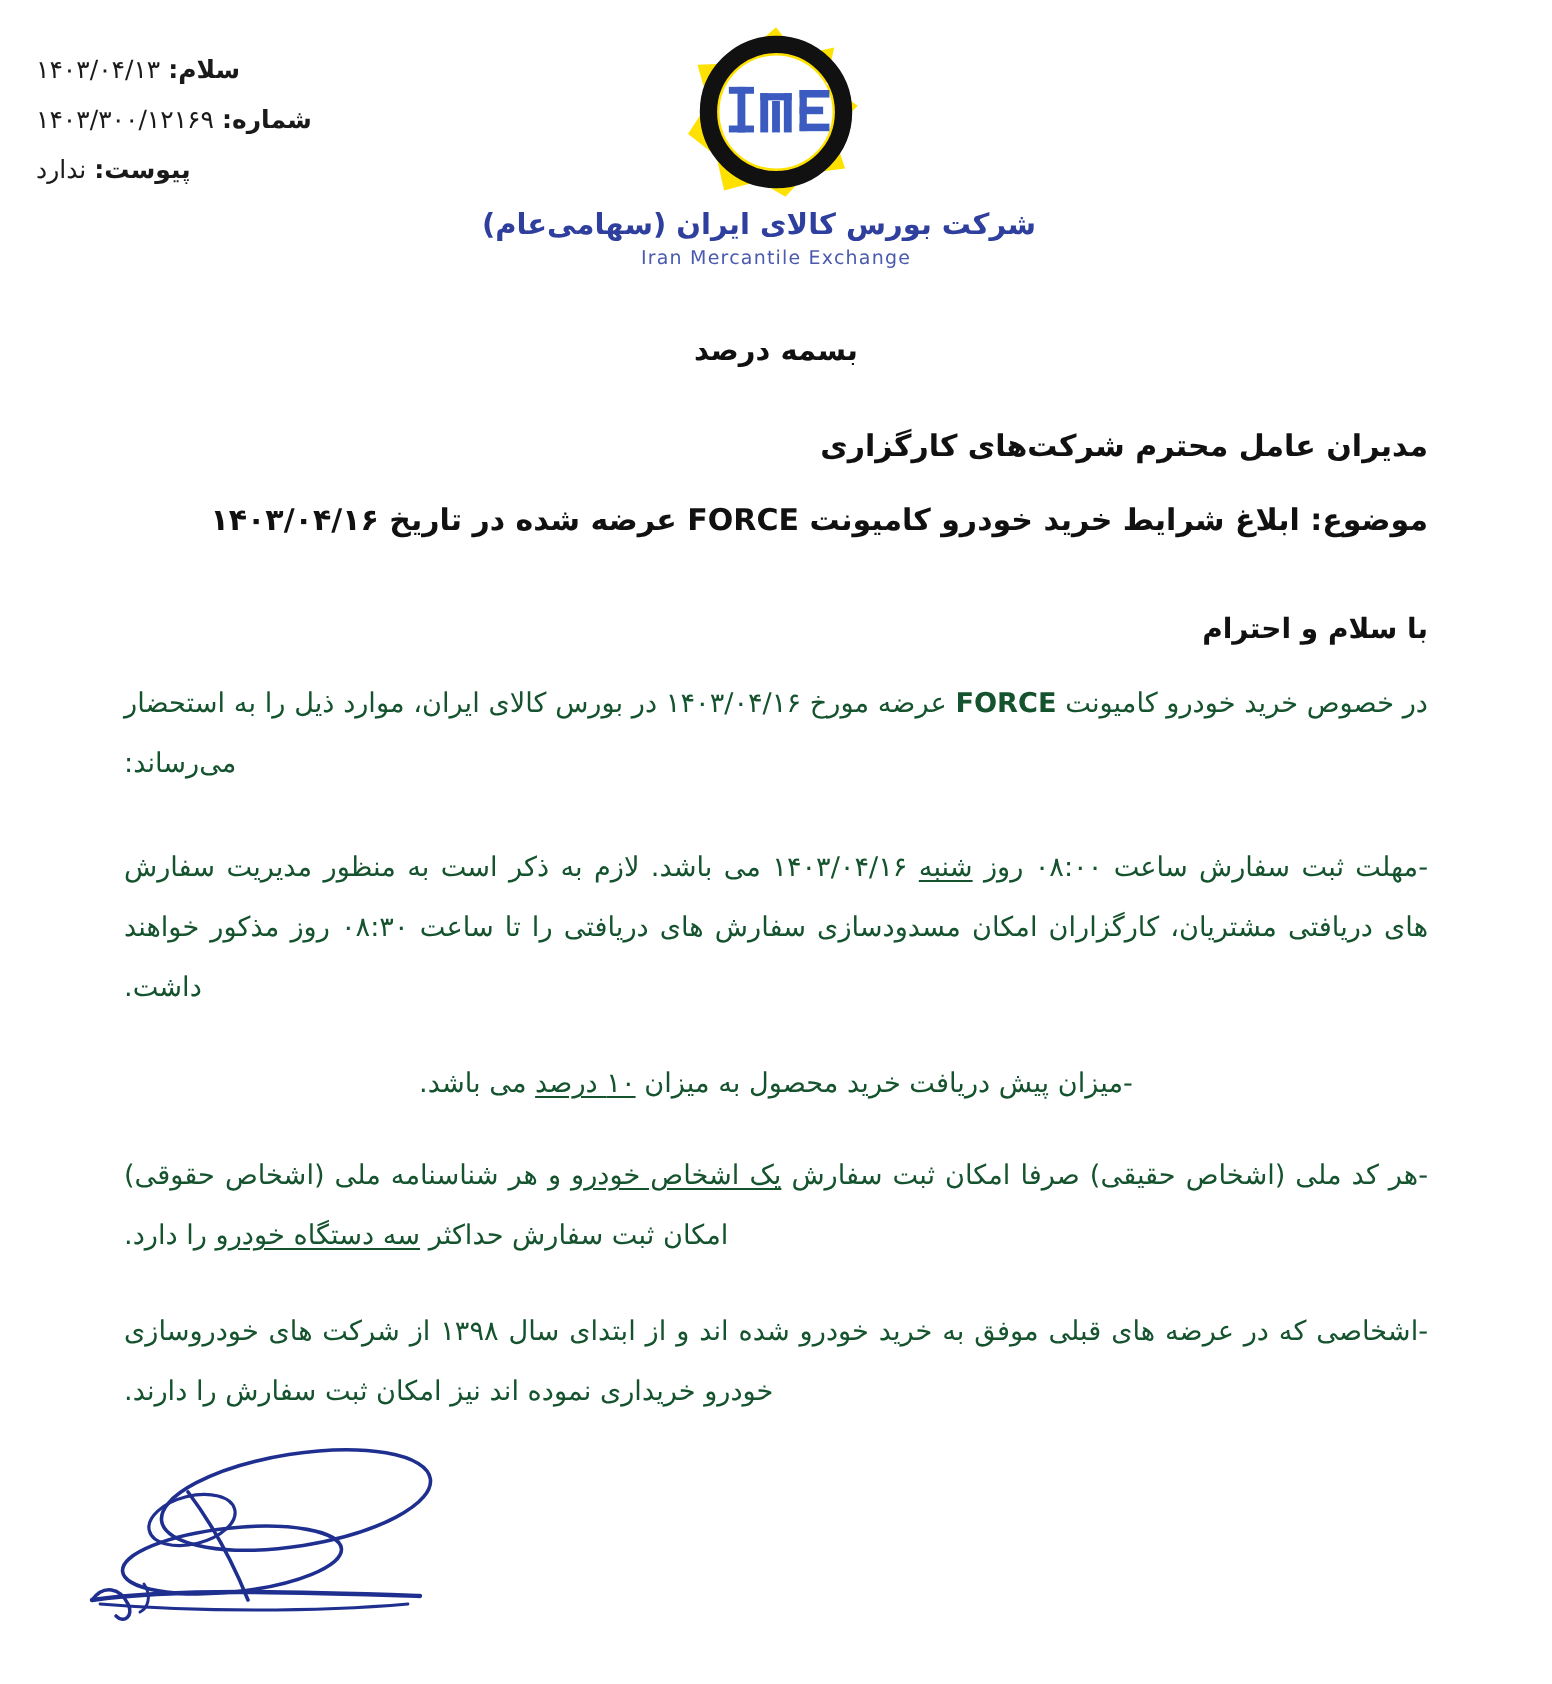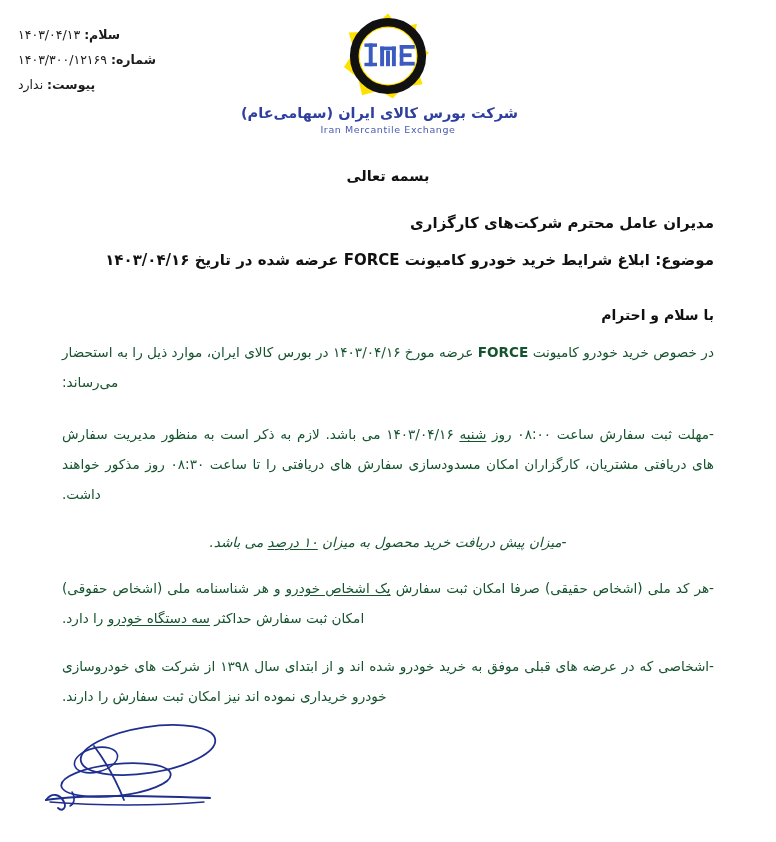--- a/index.html
+++ b/index.html
@@ -125,21 +125,20 @@
     line-height: 30px;
     text-align: justify;
     text-align-last: left;
     margin: 0 0 18px 0;
     color: #14532d;
   }
   .para.intro { margin-bottom: 22px; }
   .para.single {
     text-align: center;
     text-align-last: center;
-    font-style: italic;
   }
   .para.tight { margin-bottom: 16px; }
 
   .u { text-decoration: underline; text-underline-offset: 2px; }
 
   .latin {
     font-family: "DejaVu Sans", "Liberation Sans", sans-serif;
     font-weight: bold;
     direction: ltr;
     unicode-bidi: embed;
@@ -232,21 +231,21 @@
         </g>
       </svg>
       <div class="logo-fa">شرکت بورس کالای ایران (سهامی‌عام)</div>
       <div class="logo-en">Iran Mercantile Exchange</div>
     </div>
 
   </div>
 
   <div class="content">
 
-    <div class="basmala">بسمه تعالی</div>
+    <div class="basmala">بسمه درصد</div>
 
     <div class="addressee">مدیران عامل محترم شرکت‌های کارگزاری</div>
 
     <div class="subject">
       <span>موضوع:</span>
       <span>ابلاغ شرایط خرید خودرو کامیونت</span>
       <span class="latin">FORCE</span>
       <span>عرضه شده در تاریخ ۱۴۰۳/۰۴/۱۶</span>
     </div>
 

